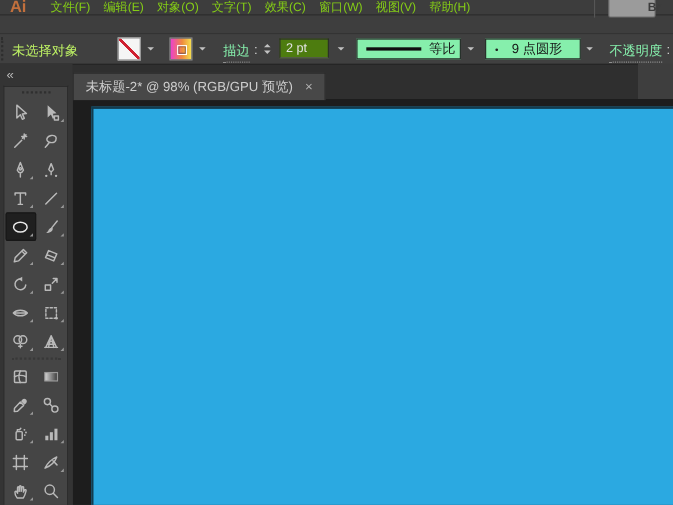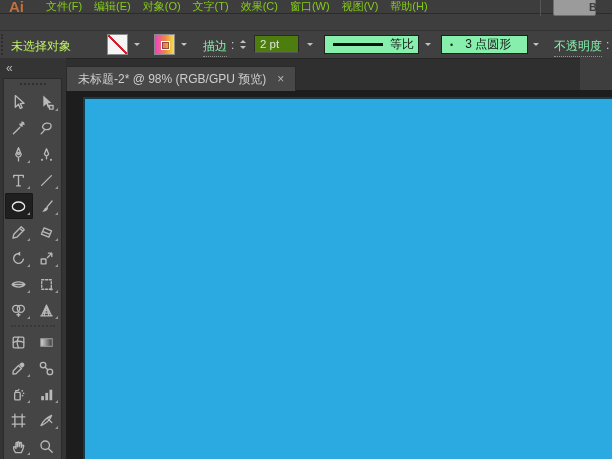--- a/index.html
+++ b/index.html
@@ -189,21 +189,21 @@
   <div class="chev c3"></div>
 
   <div class="lt-drop profile-drop">
     <div class="profile-line"></div>
     <span>等比</span>
   </div>
   <div class="chev c4"></div>
 
   <div class="lt-drop brush-drop">
     <span class="brush-bullet">•</span>
-    <span>3 点圆形</span>
+    <span>9 点圆形</span>
   </div>
   <div class="chev c5"></div>
 
   <span class="ctrl-label opacity-word">不透明度</span>
   <span class="label-colon opacity-colon">:</span>
 </div>
 
 <div id="tabstrip">
   <div class="doc-tab">
     <span class="title">未标题-2* @ 98% (RGB/GPU 预览)</span>

